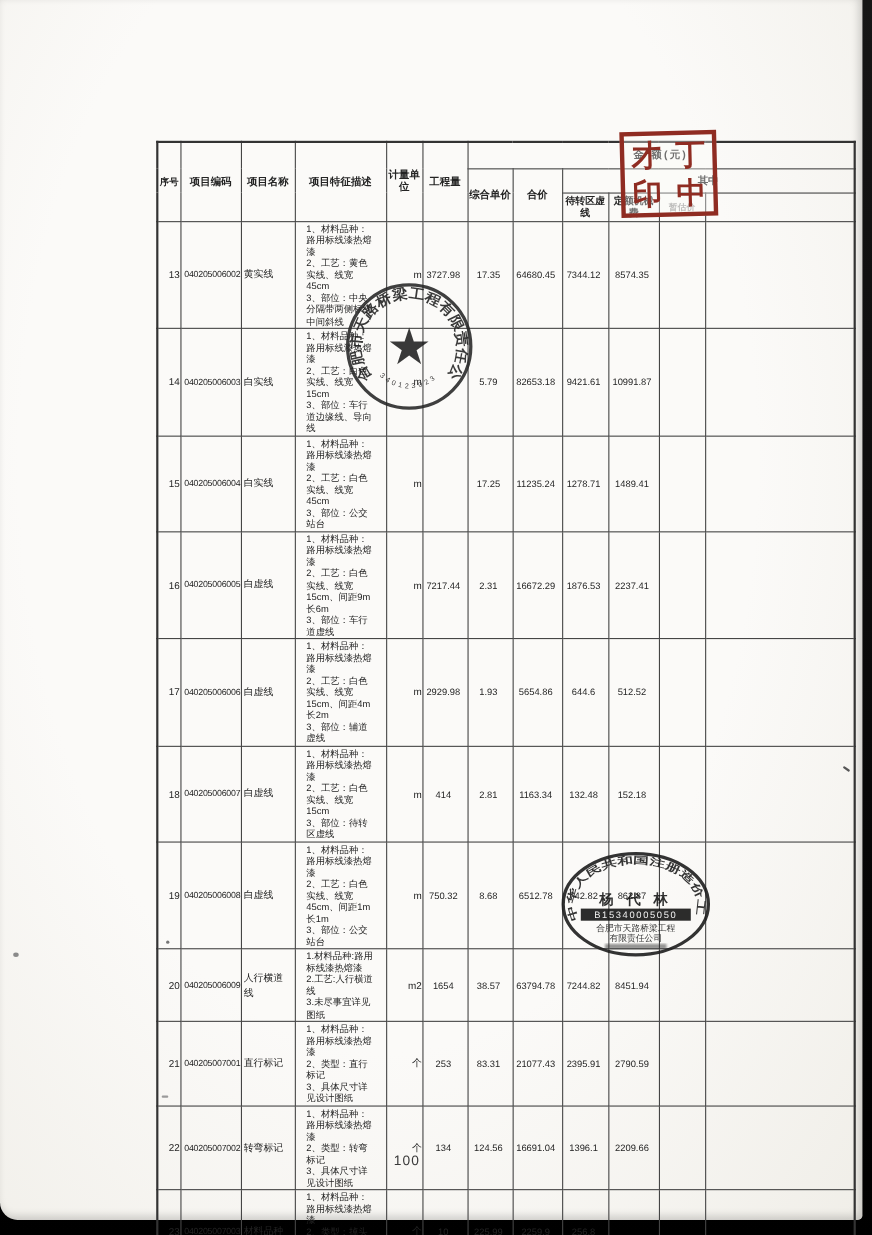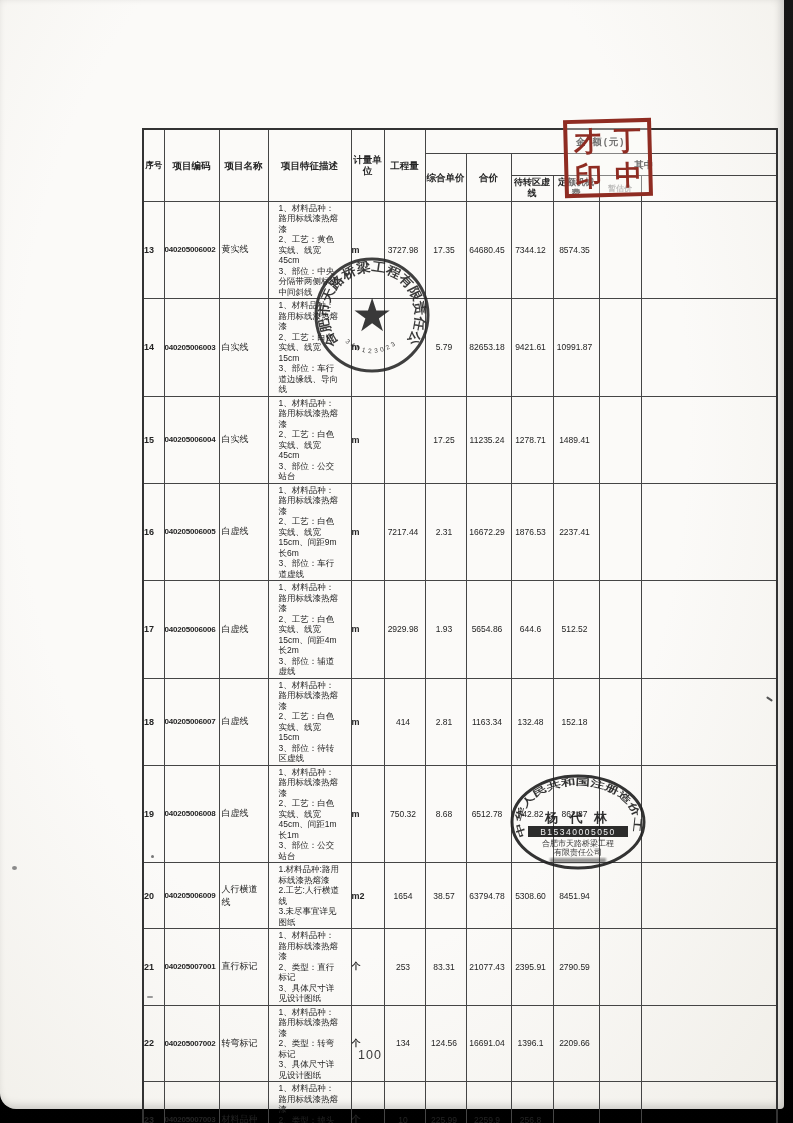--- a/index.html
+++ b/index.html
@@ -11,21 +11,21 @@
          border-bottom-left-radius:16px;border-bottom-right-radius:4px;
          box-shadow:inset -3px -3px 8px rgba(0,0,0,.18);}
   
   .tbl-wrap{position:absolute;left:142px;top:128px;}
   table{border-collapse:collapse;table-layout:fixed;width:634px;
         color:#242424;}
   th,td{border:1px solid #454545;overflow:hidden;vertical-align:middle;padding:0;}
   table{border:2px solid #333;}
   th{font-size:9.5px;font-weight:700;text-align:center;line-height:11px;padding:1px;}
   td{font-size:9px;}
-  .c-seq,.c-code,.c-unit{text-align:left;font-weight:bold;}
+  .c-seq,.c-code,.c-unit{text-align:right;}
   .c-code{font-size:8px;letter-spacing:-0.2px;}
   .c-name{text-align:left;padding:2px 2px;vertical-align:middle;}
   .c-features{vertical-align:middle;padding:1px 10px;}
   .feat-line{font-size:8.5px;line-height:10.5px;text-align:left;}
   .c-quantity,.c-unit_price,.c-total,.c-labor,.c-machine{text-align:center;padding-right:3px;font-size:8.5px;}
   th.amount{letter-spacing:2px;}
   th.prov{color:rgba(40,40,40,.45);filter:blur(.4px);font-size:8px;font-weight:600;}
   
   .stamp-print{position:absolute;left:564px;top:119px;width:80px;height:70px;
     border:4px solid #8f2c22;background:rgba(252,251,248,.35);
@@ -222,21 +222,21 @@
               <td class="c-name">人行横道线</td>
               <td class="c-features">
                 <div class="feat-line">1.材料品种:路用标线漆热熔漆</div>
                 <div class="feat-line">2.工艺:人行横道线</div>
                 <div class="feat-line">3.未尽事宜详见图纸</div>
               </td>
               <td class="c-unit">m2</td>
               <td class="c-quantity">1654</td>
               <td class="c-unit_price">38.57</td>
               <td class="c-total">63794.78</td>
-              <td class="c-labor">5308.60</td>
+              <td class="c-labor">7244.82</td>
               <td class="c-machine">8451.94</td>
               <td class="c-prov"></td>
               <td class="c-blank"></td>
             </tr>
             <tr style="height: 55px;">
               <td class="c-seq">21</td>
               <td class="c-code">040205007001</td>
               <td class="c-name">直行标记</td>
               <td class="c-features">
                 <div class="feat-line">1、材料品种：路用标线漆热熔漆</div>

